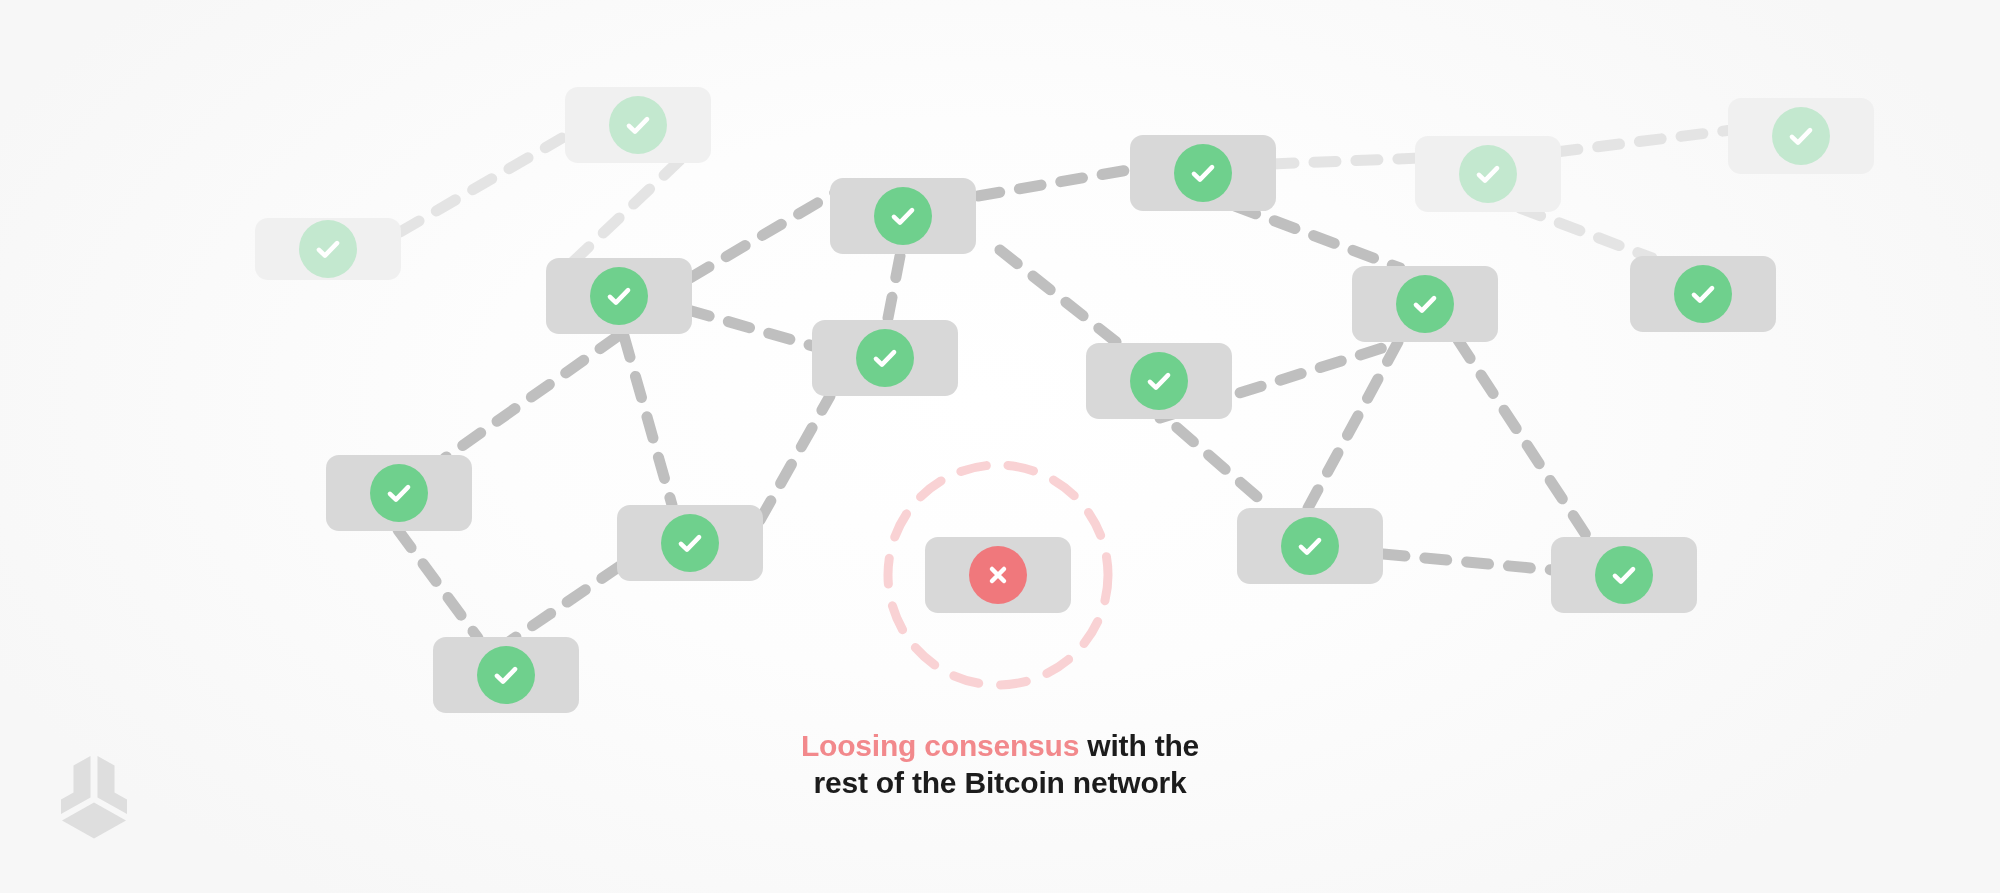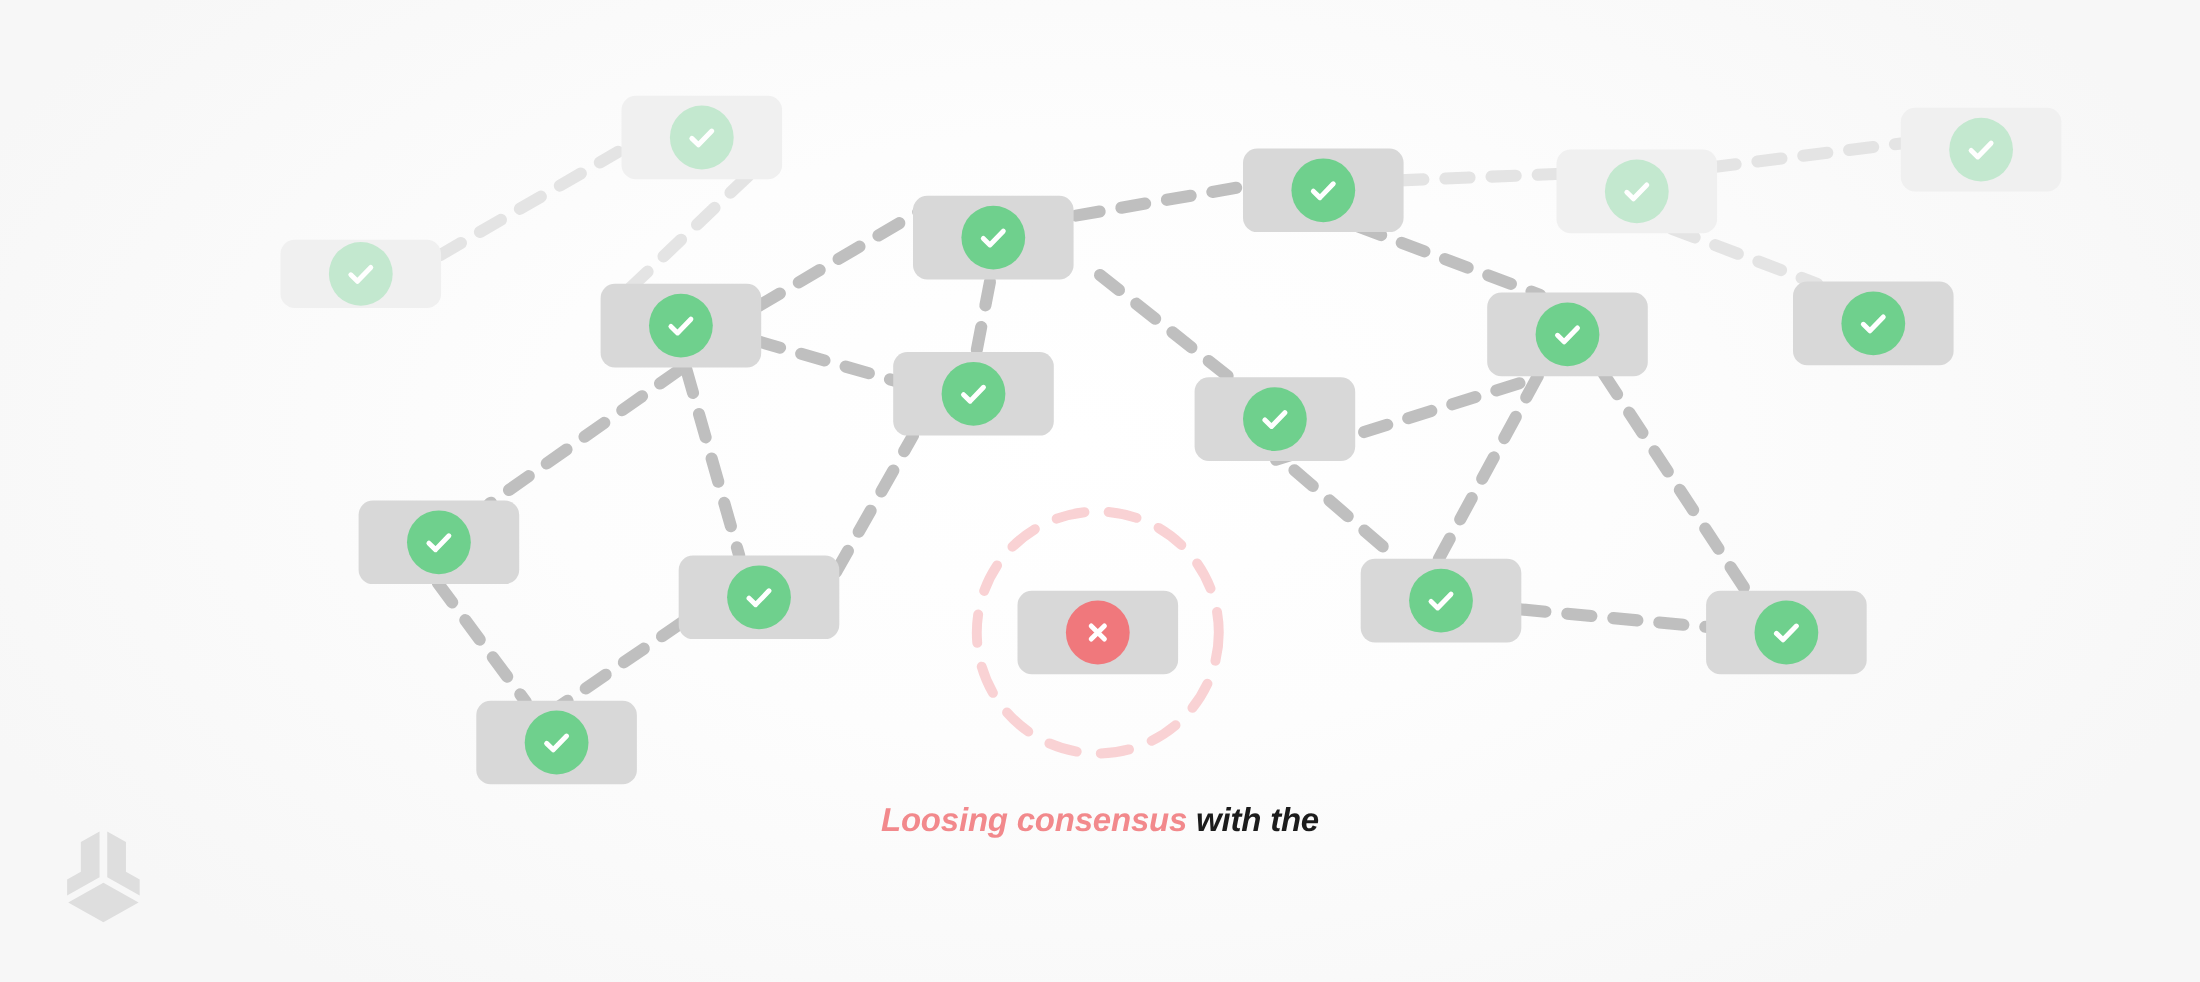--- a/index.html
+++ b/index.html
@@ -48,21 +48,21 @@
     right: 0;
     top: 728px;
     text-align: center;
     font-size: 30px;
     font-weight: bold;
     line-height: 1.22;
     letter-spacing: -0.2px;
     color: #1c1c1c;
   }
   .caption .hl { color: #f2898c; }
-  .caption .ln { display: block; font-style: italic; }
+  .caption .ln { display: block; }
 
   #logo {
     position: absolute;
     left: 55px;
     top: 752px;
     width: 78px;
     height: 90px;
   }
 </style>
 </head>
@@ -223,20 +223,21 @@
         <div class="badge" style="width: 58px; height: 58px; background: rgb(240, 120, 124);">
           <svg viewBox="0 0 24 24" width="30" height="30" aria-hidden="true">
             <path d="M7.2 7.2 L16.8 16.8 M16.8 7.2 L7.2 16.8" fill="none" stroke="#ffffff" stroke-width="3.6" stroke-linecap="round"></path>
           </svg>
         </div>
       </div>
     </div>
 
   <div class="caption">
     <span class="ln"><span class="hl">Loosing consensus</span><span> with the</span></span>
+    <span class="ln">rest of the Bitcoin network</span>
   </div>
 
   <svg id="logo" viewBox="0 0 78 90" xmlns="http://www.w3.org/2000/svg">
     <g fill="#dedede">
       <path d="M35.5 4 L18.5 13.5 L18.5 40.5 L6 47.5 L6 62 L35.5 45.5 Z"></path>
       <path d="M42.5 4 L59.5 13.5 L59.5 40.5 L72 47.5 L72 62 L42.5 45.5 Z"></path>
       <path d="M39 50.5 L71 68.5 L39 86.5 L7 68.5 Z"></path>
     </g>
   </svg>
 

